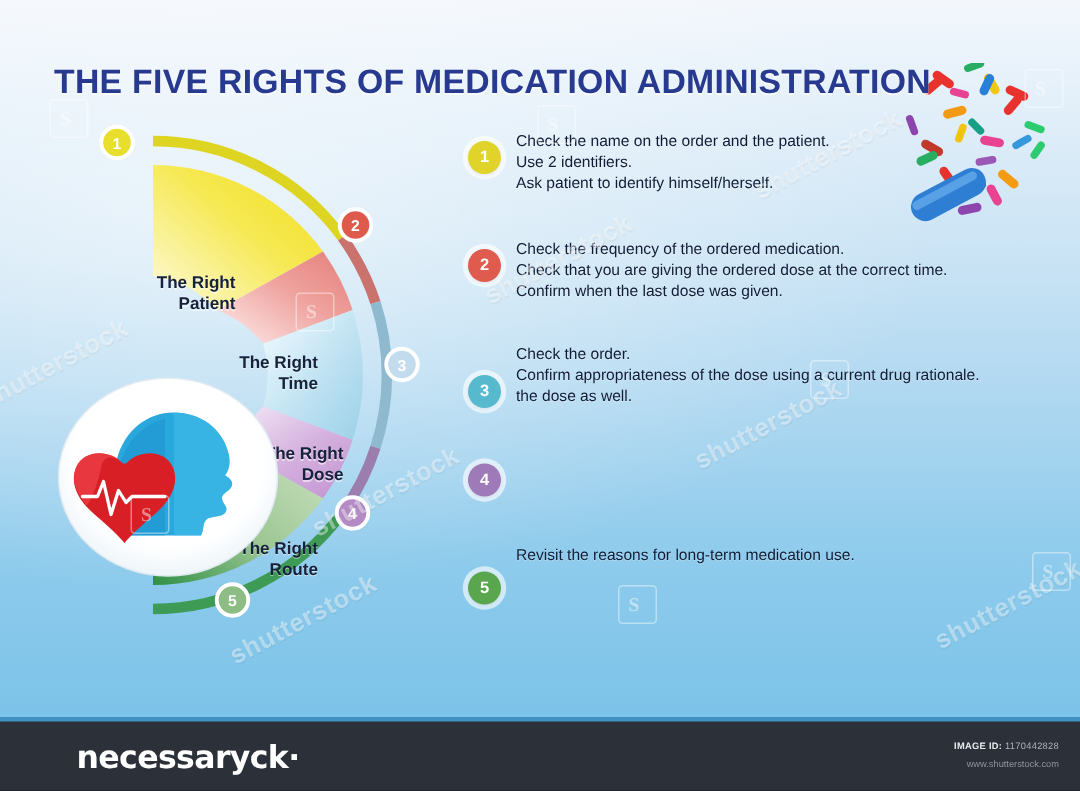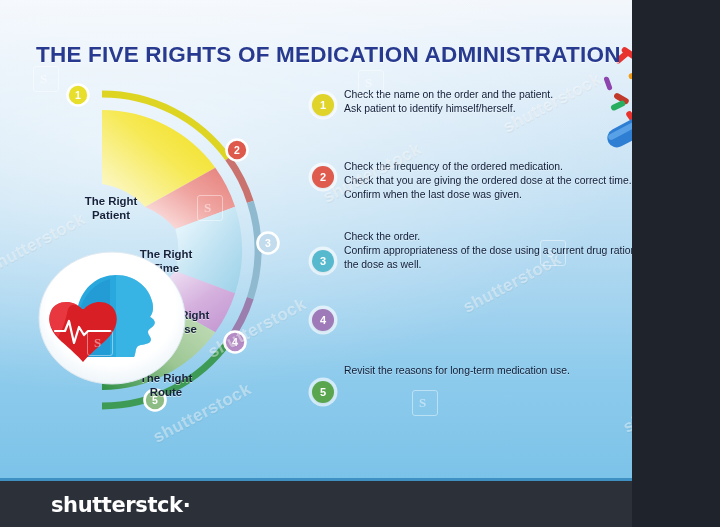--- a/index.html
+++ b/index.html
@@ -1,21 +1,21 @@
 <!DOCTYPE html>
 <html><head>
 <meta charset="utf-8">
 <style>
   html,body{margin:0;padding:0;}
   body{
     width:720px;height:527px;overflow:hidden;
     font-family:"Liberation Sans","DejaVu Sans",sans-serif;
     background:#1f242c;
   }
-  #stage{position:relative;width:632px;height:527px;overflow:hidden;text-decoration:underline;}
+  #stage{position:relative;width:720px;height:527px;overflow:hidden;text-decoration:underline;}
 
   
   #art{
     position:absolute;left:0;top:0;width:720px;height:478px;overflow:hidden;
     background:linear-gradient(to bottom,
         #f3f7fc 0%, #eaf3fb 8%, #dcecf8 20%,
         #c7e2f4 38%, #abd6f0 58%, #8ecbec 78%, #7cc3e9 100%);
   }
   
   #art:after{
@@ -33,23 +33,23 @@
     white-space:nowrap;z-index:6;
   }
 
   
   #wheel{position:absolute;left:10px;top:70px;width:300px;height:360px;z-index:4;}
   #wheel svg{display:block;}
 
   .seg-label{
     position:absolute;z-index:5;
     font-size:11.4px;font-weight:bold;line-height:13.6px;
-    color:#16213b;text-align:center;
+    color:#16213b;text-align:right;
     text-shadow:0 1px 0 rgba(255,255,255,.55);
-    white-space:nowrap;pointer-events:none;margin-top:12px;
+    white-space:nowrap;pointer-events:none;
   }
 
   
   #hub{
     position:absolute;left:28px;top:181px;width:148px;height:134px;z-index:5;
   }
 
   
   #steps{position:absolute;left:312px;top:88px;width:398px;z-index:6;}
   .step{position:relative;margin-bottom:13px;min-height:52px;}
@@ -338,20 +338,21 @@
         </g>
       </svg>
     </div>
 
     <div id="steps">
 
       <div class="step" data-idx="0">
         <div class="badge" style="background:#e0d42b;">1</div>
         <div class="lines">
           <div>Check the name on the order and the patient.</div>
+          <div>Use 2 identifiers.</div>
           <div>Ask patient to identify himself/herself.</div>
         </div>
       </div>
 
       <div class="step" data-idx="1">
         <div class="badge" style="background:#de5b4e;">2</div>
         <div class="lines">
           <div>Check the frequency of the ordered medication.</div>
           <div>Check that you are giving the ordered dose at the correct time.</div>
           <div>Confirm when the last dose was given.</div>
@@ -416,20 +417,20 @@
         <i></i>
         <b>S</b>
       </div>
     <div class="wmlogo" style="left:412px;top:390px;">
         <i></i>
         <b>S</b>
       </div>
   </div>
 
   <div id="footer">
-    <div id="sslogo"><span>shutterst</span><span>ck</span><span class="dot">·</span></div>
+    <div id="sslogo"><span>necessary</span><span>ck</span><span class="dot">·</span></div>
     <div id="ssmeta">
       <div class="idline"><b>IMAGE ID:</b> <span>1170442828</span></div>
       <div class="url">www.shutterstock.com</div>
     </div>
   </div>
 
 </div>
 
 </body></html>

